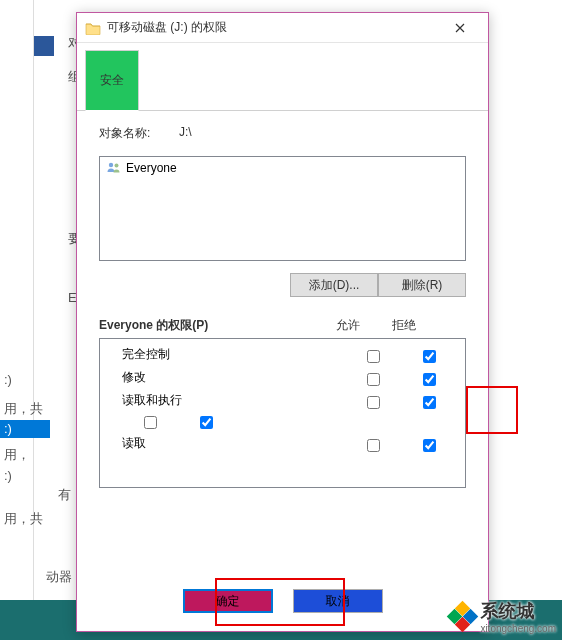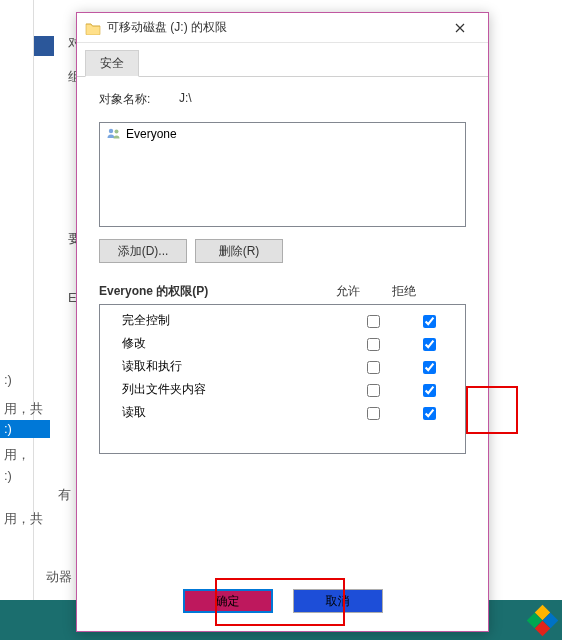--- a/index.html
+++ b/index.html
@@ -81,24 +81,24 @@
     cursor:pointer;
   }
 
   
   .tab-strip {
     padding: 6px 8px 0 8px;
     border-bottom: 1px solid #d0d0d0;
     display:flex;
   }
   .tab {
-    padding: 4px 14px;
+    padding: 21px 14px;
     border: 1px solid #d0d0d0;
     border-bottom: 1px solid #fff;
-    background: #e5e5e5;
+    background: #22c55e;
     position: relative;
     top: 1px;
     font-size: 12px;
     color:#333;
     cursor:pointer;
   }
 
   .content {
     padding: 14px 22px;
     flex: 1;
@@ -122,22 +122,21 @@
     display:flex; align-items:center;
     padding: 1px 4px;
     font-size:12px;
     gap:4px;
     cursor:pointer;
   }
   .users-icon { width:16px; height:16px; }
 
   .btn-row {
     display:flex;
-    justify-content:flex-start;
-    gap: 8px;
+    justify-content:flex-end;
     margin-top: 12px;
   }
   .win-btn {
     min-width: 88px;
     height: 24px;
     border: 1px solid #adadad;
     background: #e1e1e1;
     font-size: 12px;
     color:#333;
     cursor:pointer;
@@ -157,21 +156,21 @@
 
   .perm-list {
     border:1px solid #828790;
     height: 150px;
     overflow-y: scroll;
     background:#fff;
     padding: 4px 0;
   }
   .perm-row {
     display:flex;
-    align-items:center;
+    align-items:flex-end;
     padding: 3px 8px 3px 22px;
     font-size:12px;
   }
   .perm-name { flex:1; }
   .perm-col { width:56px; text-align:center; }
   .perm-check {
     width:13px; height:13px;
     margin:0;
     vertical-align:middle;
   }
@@ -310,21 +309,20 @@
           <span class="perm-name">修改</span>
           <span class="perm-col"><input type="checkbox" class="perm-check" style=""></span>
           <span class="perm-col"><input type="checkbox" class="perm-check" checked="" style=""></span>
         </div>
         <div class="perm-row">
           <span class="perm-name">读取和执行</span>
           <span class="perm-col"><input type="checkbox" class="perm-check" style=""></span>
           <span class="perm-col"><input type="checkbox" class="perm-check" checked="" style=""></span>
         </div>
         <div class="perm-row">
-          <span class="perm-name">列出文件夹内容</span>
           <span class="perm-col"><input type="checkbox" class="perm-check" style=""></span>
           <span class="perm-col"><input type="checkbox" class="perm-check" checked="" style=""></span>
         </div>
         <div class="perm-row">
           <span class="perm-name">读取</span>
           <span class="perm-col"><input type="checkbox" class="perm-check" style=""></span>
           <span class="perm-col"><input type="checkbox" class="perm-check" checked="" style=""></span>
         </div>
       </div>
 
@@ -340,13 +338,17 @@
 <div class="anno" style="left:466px; top:386px; width:52px; height:48px;"></div>
 <div class="anno" style="left:215px; top:578px; width:130px; height:48px;"></div>
 
 <div class="watermark">
   <div class="logo">
     <span style="left:7px; top:-1px; background:#ffb400;"></span>
     <span style="left:-1px; top:7px; background:#00a651;"></span>
     <span style="left:15px; top:7px; background:#0072c6;"></span>
     <span style="left:7px; top:15px; background:#e2231a;"></span>
   </div>
+  <div>
+    <span>系统城</span>
+    <span class="sub">xitongcheng.com</span>
+  </div>
 </div>
 
 </body></html>

